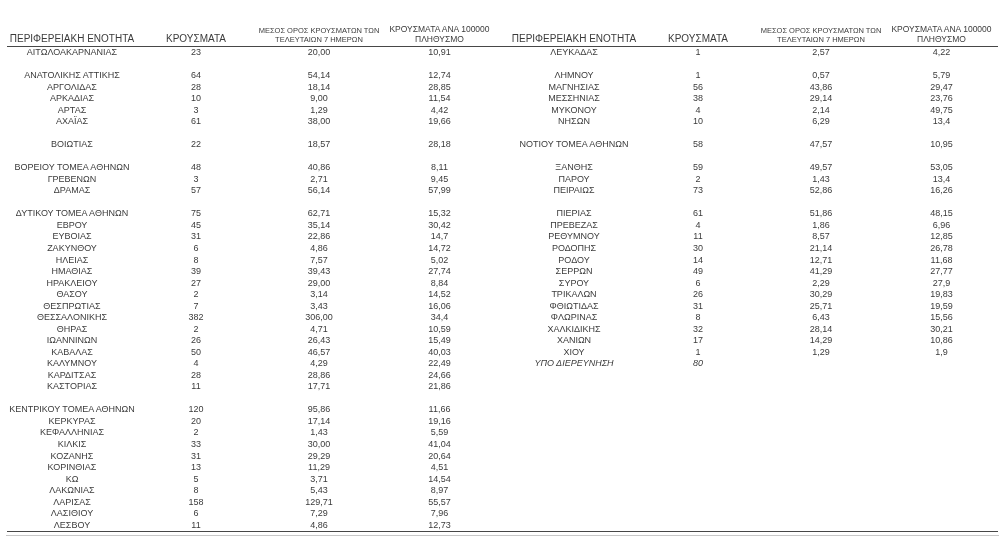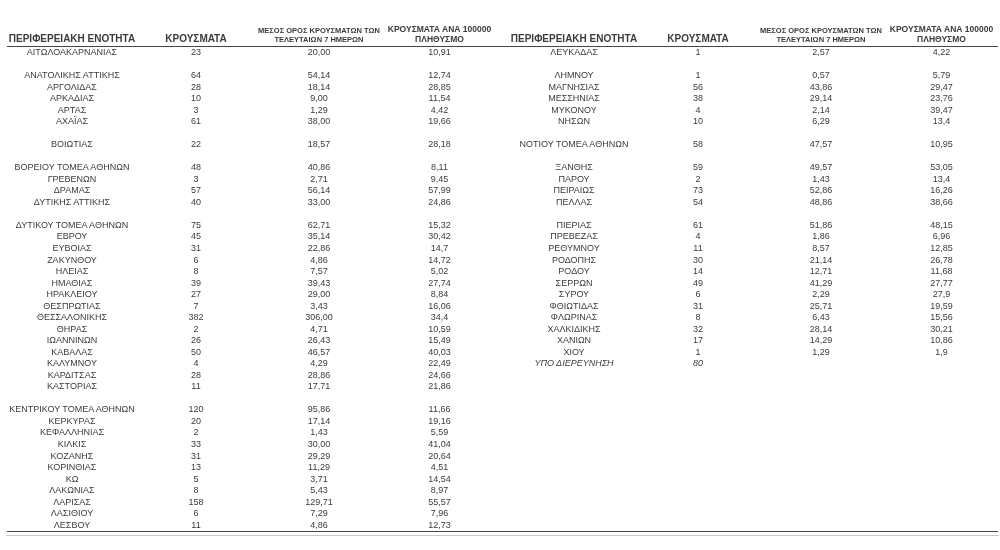--- a/index.html
+++ b/index.html
@@ -1,19 +1,19 @@
 <!DOCTYPE html>
 <html><head>
 <meta charset="utf-8">
 <style>
   html,body{margin:0;padding:0;background:#ffffff;}
   body{font-family:"Liberation Sans","DejaVu Sans",sans-serif;}
   .page{position:relative;width:1000px;height:550px;background:#ffffff;overflow:hidden;}
   table.cases{border-collapse:collapse;table-layout:fixed;width:991px;margin:11px 0 0 7px;}
-  table.cases th{font-weight:bold;vertical-align:bottom;text-align:center;
+  table.cases th{font-weight:normal;vertical-align:bottom;text-align:center;
     color:#3b3b3b;border-bottom:1px solid #474747;padding:0 0 2px 0;height:33px;line-height:10px;}
   th.h-main{font-size:10px;}
   th.h-small div{font-size:7.5px;line-height:9px;}
   th.h-per div{font-size:8.5px;line-height:10px;text-align:center;}
   table.cases td{font-size:9px;color:#3b3b3b;text-align:center;vertical-align:middle;
     height:11.53px;line-height:11.53px;padding:0;white-space:nowrap;overflow:hidden;}
   td.italic{font-style:italic;}
   .bottom-rule{width:991px;margin:0 0 0 7px;border-top:1px solid #474747;}
   .bottom-rule-light{width:993px;margin:3px 0 0 6px;border-top:1px solid #c8c8c8;}
 </style>
@@ -116,21 +116,21 @@
         </tr>
         <tr>
           <td>ΑΡΤΑΣ</td>
           <td>3</td>
           <td>1,29</td>
           <td>4,42</td>
           <td></td>
           <td>ΜΥΚΟΝΟΥ</td>
           <td>4</td>
           <td>2,14</td>
-          <td>39,47</td>
+          <td>49,75</td>
         </tr>
         <tr>
           <td>ΑΧΑΪΑΣ</td>
           <td>61</td>
           <td>38,00</td>
           <td>19,66</td>
           <td></td>
           <td>ΝΗΣΩΝ</td>
           <td>10</td>
           <td>6,29</td>
@@ -196,31 +196,20 @@
           <td>57</td>
           <td>56,14</td>
           <td>57,99</td>
           <td></td>
           <td>ΠΕΙΡΑΙΩΣ</td>
           <td>73</td>
           <td>52,86</td>
           <td>16,26</td>
         </tr>
         <tr>
-          <td>ΔΥΤΙΚΗΣ ΑΤΤΙΚΗΣ</td>
-          <td>40</td>
-          <td>33,00</td>
-          <td>24,86</td>
-          <td></td>
-          <td>ΠΕΛΛΑΣ</td>
-          <td>54</td>
-          <td>48,86</td>
-          <td>38,66</td>
-        </tr>
-        <tr>
           <td></td>
           <td></td>
           <td></td>
           <td></td>
           <td></td>
           <td></td>
           <td></td>
           <td></td>
           <td></td>
         </tr>
@@ -293,20 +282,31 @@
         <tr>
           <td>ΗΡΑΚΛΕΙΟΥ</td>
           <td>27</td>
           <td>29,00</td>
           <td>8,84</td>
           <td></td>
           <td>ΣΥΡΟΥ</td>
           <td>6</td>
           <td>2,29</td>
           <td>27,9</td>
+        </tr>
+        <tr>
+          <td>ΘΑΣΟΥ</td>
+          <td>2</td>
+          <td>3,14</td>
+          <td>14,52</td>
+          <td></td>
+          <td>ΤΡΙΚΑΛΩΝ</td>
+          <td>26</td>
+          <td>30,29</td>
+          <td>19,83</td>
         </tr>
         <tr>
           <td>ΘΕΣΠΡΩΤΙΑΣ</td>
           <td>7</td>
           <td>3,43</td>
           <td>16,06</td>
           <td></td>
           <td>ΦΘΙΩΤΙΔΑΣ</td>
           <td>31</td>
           <td>25,71</td>

